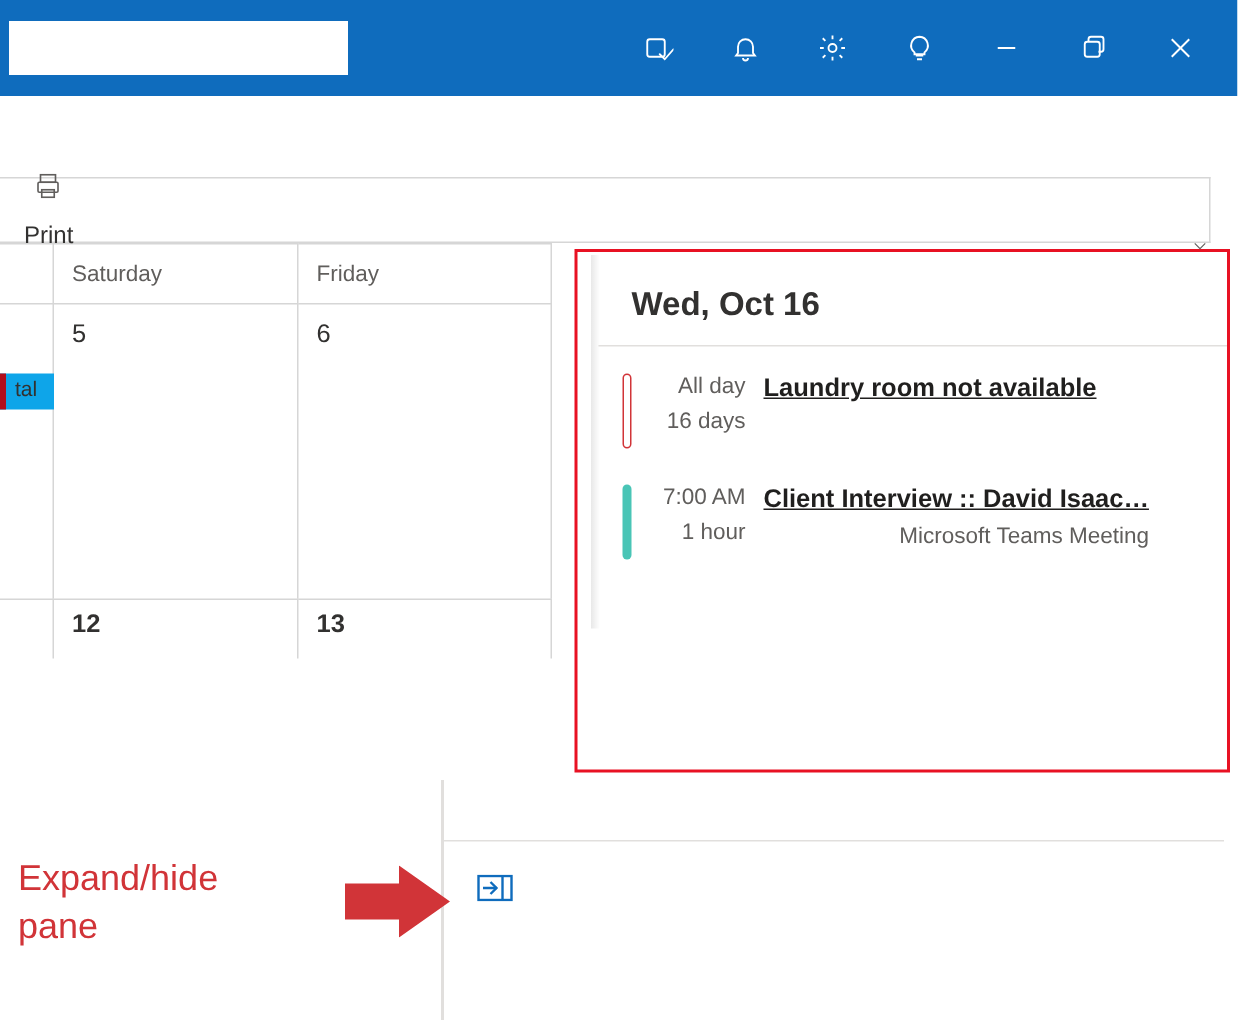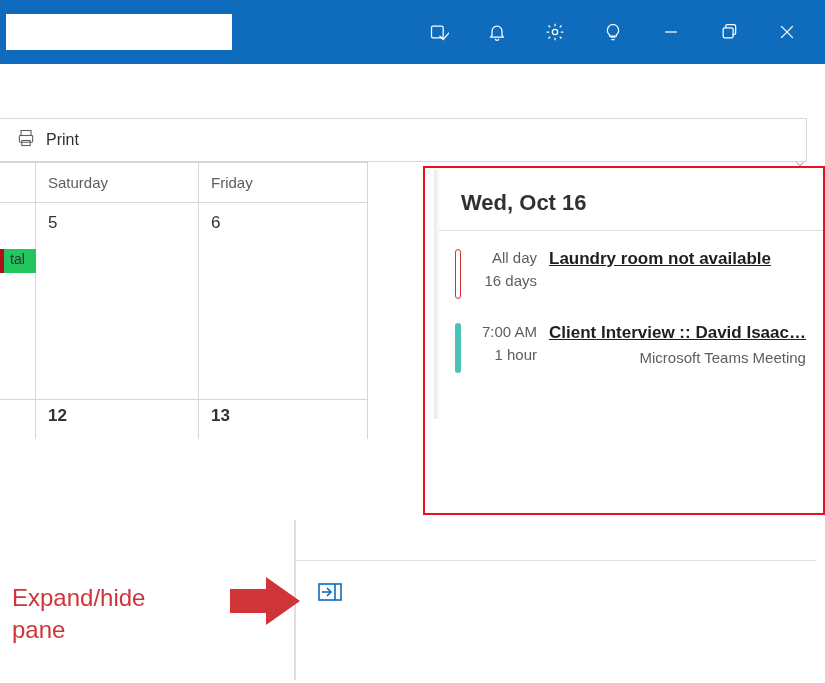--- a/index.html
+++ b/index.html
@@ -6,59 +6,59 @@
     body { width: 825px; height: 683px; background: #fff; position: relative; overflow: hidden; }
     .titlebar { height: 64px; background: #0f6cbd; display: flex; align-items: center; }
     .search-box { margin-left: 6px; width: 226px; height: 36px; background: #fff; }
     .titlebar-spacer { flex: 1; }
     .titlebar-icons { display: flex; align-items: center; gap: 38px; padding-right: 28px; }
     .titlebar-icons svg { width: 20px; height: 20px; stroke: #fff; fill: none; stroke-width: 1.5; }
     .titlebar-icons .btn { display: flex; align-items: center; justify-content: center; cursor: pointer; }
     .sys-btn svg { stroke: #fff; }
     .ribbon-area { height: 54px; }
     .toolbar-row { height: 44px; border: 1px solid #d6d6d6; border-left: none; margin-right: 18px; display: flex; align-items: center; padding-left: 16px; position: relative; }
-    .toolbar-row .print-btn { display: flex; align-items: center; gap: 10px; font-size: 16px; color: #323130; cursor: pointer; }
+    .toolbar-row .print-btn { display: flex; align-items: center; gap: 10px; font-size: 16px; color: #323130; cursor: pointer; flex-direction: column; }
     .toolbar-row svg { width: 20px; height: 20px; stroke: #605e5c; fill: none; stroke-width: 1.3; }
     .chevron { position: absolute; right: -1px; top: 38px; }
     .chevron svg { width: 14px; height: 14px; stroke: #605e5c; }
-    .content-row { display: flex; height: 360px; gap: 40px; }
+    .content-row { display: flex; height: 360px; }
     .calendar-grid { display: flex; flex-direction: column; }
     .header-row { display: flex; height: 40px; }
     .hcell { border-top: 1px solid #d6d6d6; border-right: 1px solid #d6d6d6; display: flex; align-items: center; padding-left: 12px; font-size: 15px; color: #605e5c; }
     .hcell:first-child { border-left: none; }
     .hcell.fri { width: 36px; }
     .hcell.sat { width: 163px; }
     .hcell.sun { width: 169px; }
     .body-row { display: flex; height: 197px; }
     .bcell { border-top: 1px solid #d6d6d6; border-right: 1px solid #d6d6d6; padding: 10px 0 0 12px; font-size: 17px; color: #323130; position: relative; }
     .bcell.fri { width: 36px; padding: 0; }
     .bcell.sat { width: 163px; }
     .bcell.sun { width: 169px; }
-    .event-chip { position: absolute; left: 0; top: 46px; height: 24px; padding: 2px 6px 2px 6px; font-size: 14px; background: #22c55e; border-left: 4px solid #b10e1c; color: #323130; overflow: hidden; white-space: nowrap; width: 36px; }
+    .event-chip { position: absolute; left: 0; top: 46px; height: 24px; padding: 2px 6px 2px 6px; font-size: 14px; background: #0ea5e9; border-left: 4px solid #b10e1c; color: #323130; overflow: hidden; white-space: nowrap; width: 36px; }
     .body-row2 { display: flex; height: 40px; }
     .body-row2 .bcell { padding-top: 6px; font-weight: bold; }
     .side-panel { border: 2px solid #e81123; margin-left: 15px; margin-top: 4px; width: 437px; height: 349px; display: flex; flex-direction: column; }
     .panel-inner { position: relative; padding-top: 12px; }
     .panel-shadow-left { position: absolute; left: 9px; top: 2px; bottom: -40px; width: 6px; background: linear-gradient(to right, rgba(0,0,0,0.09), transparent); }
     .panel-date { font-size: 22px; font-weight: 700; color: #323130; padding: 10px 0 14px 36px; }
     .panel-divider { border-top: 1px solid #e1dfdd; margin-left: 14px; }
     .event-row { display: flex; padding: 18px 12px 6px 30px; gap: 12px; text-align: right; }
     .color-bar { width: 6px; height: 50px; border-radius: 3px; flex-shrink: 0; }
     .color-bar.red-outline { border: 1.5px solid #d13438; background: #fff; width: 6px; }
     .color-bar.teal { background: #49c5b6; }
     .event-time-col { width: 64px; flex-shrink: 0; display: flex; flex-direction: column; gap: 6px; }
     .event-time-col .t1 { font-size: 15px; color: #605e5c; }
     .event-time-col .t2 { font-size: 15px; color: #605e5c; }
     .event-body-col { display: flex; flex-direction: column; gap: 6px; }
     .event-body-col .title { font-size: 17px; font-weight: 600; color: #201f1e; white-space: nowrap; text-decoration: underline; }
     .event-body-col .sub { font-size: 15px; color: #605e5c; }
     .annotation-block { position: absolute; left: 0; top: 520px; width: 825px; height: 160px; }
     .vdiv { position: absolute; left: 294px; top: 0; width: 2px; height: 160px; background: #e1dfdd; }
     .hdiv { position: absolute; left: 296px; top: 40px; height: 1px; width: 520px; background: #e1dfdd; }
-    .ann-text { position: absolute; left: 12px; top: 62px; font-size: 24px; color: #d13438; line-height: 1.35; font-weight: 500; }
+    .ann-text { position: absolute; left: 12px; top: 50px; font-size: 24px; color: #d13438; line-height: 1.35; font-weight: 500; }
     .arrow { position: absolute; left: 230px; top: 57px; }
     .expand-icon { position: absolute; left: 318px; top: 63px; }
     .expand-icon svg { width: 24px; height: 18px; }
   </style>
 </head>
 <body>
 
 <div class="titlebar">
   <div class="search-box"></div>
   <div class="titlebar-spacer"></div>

